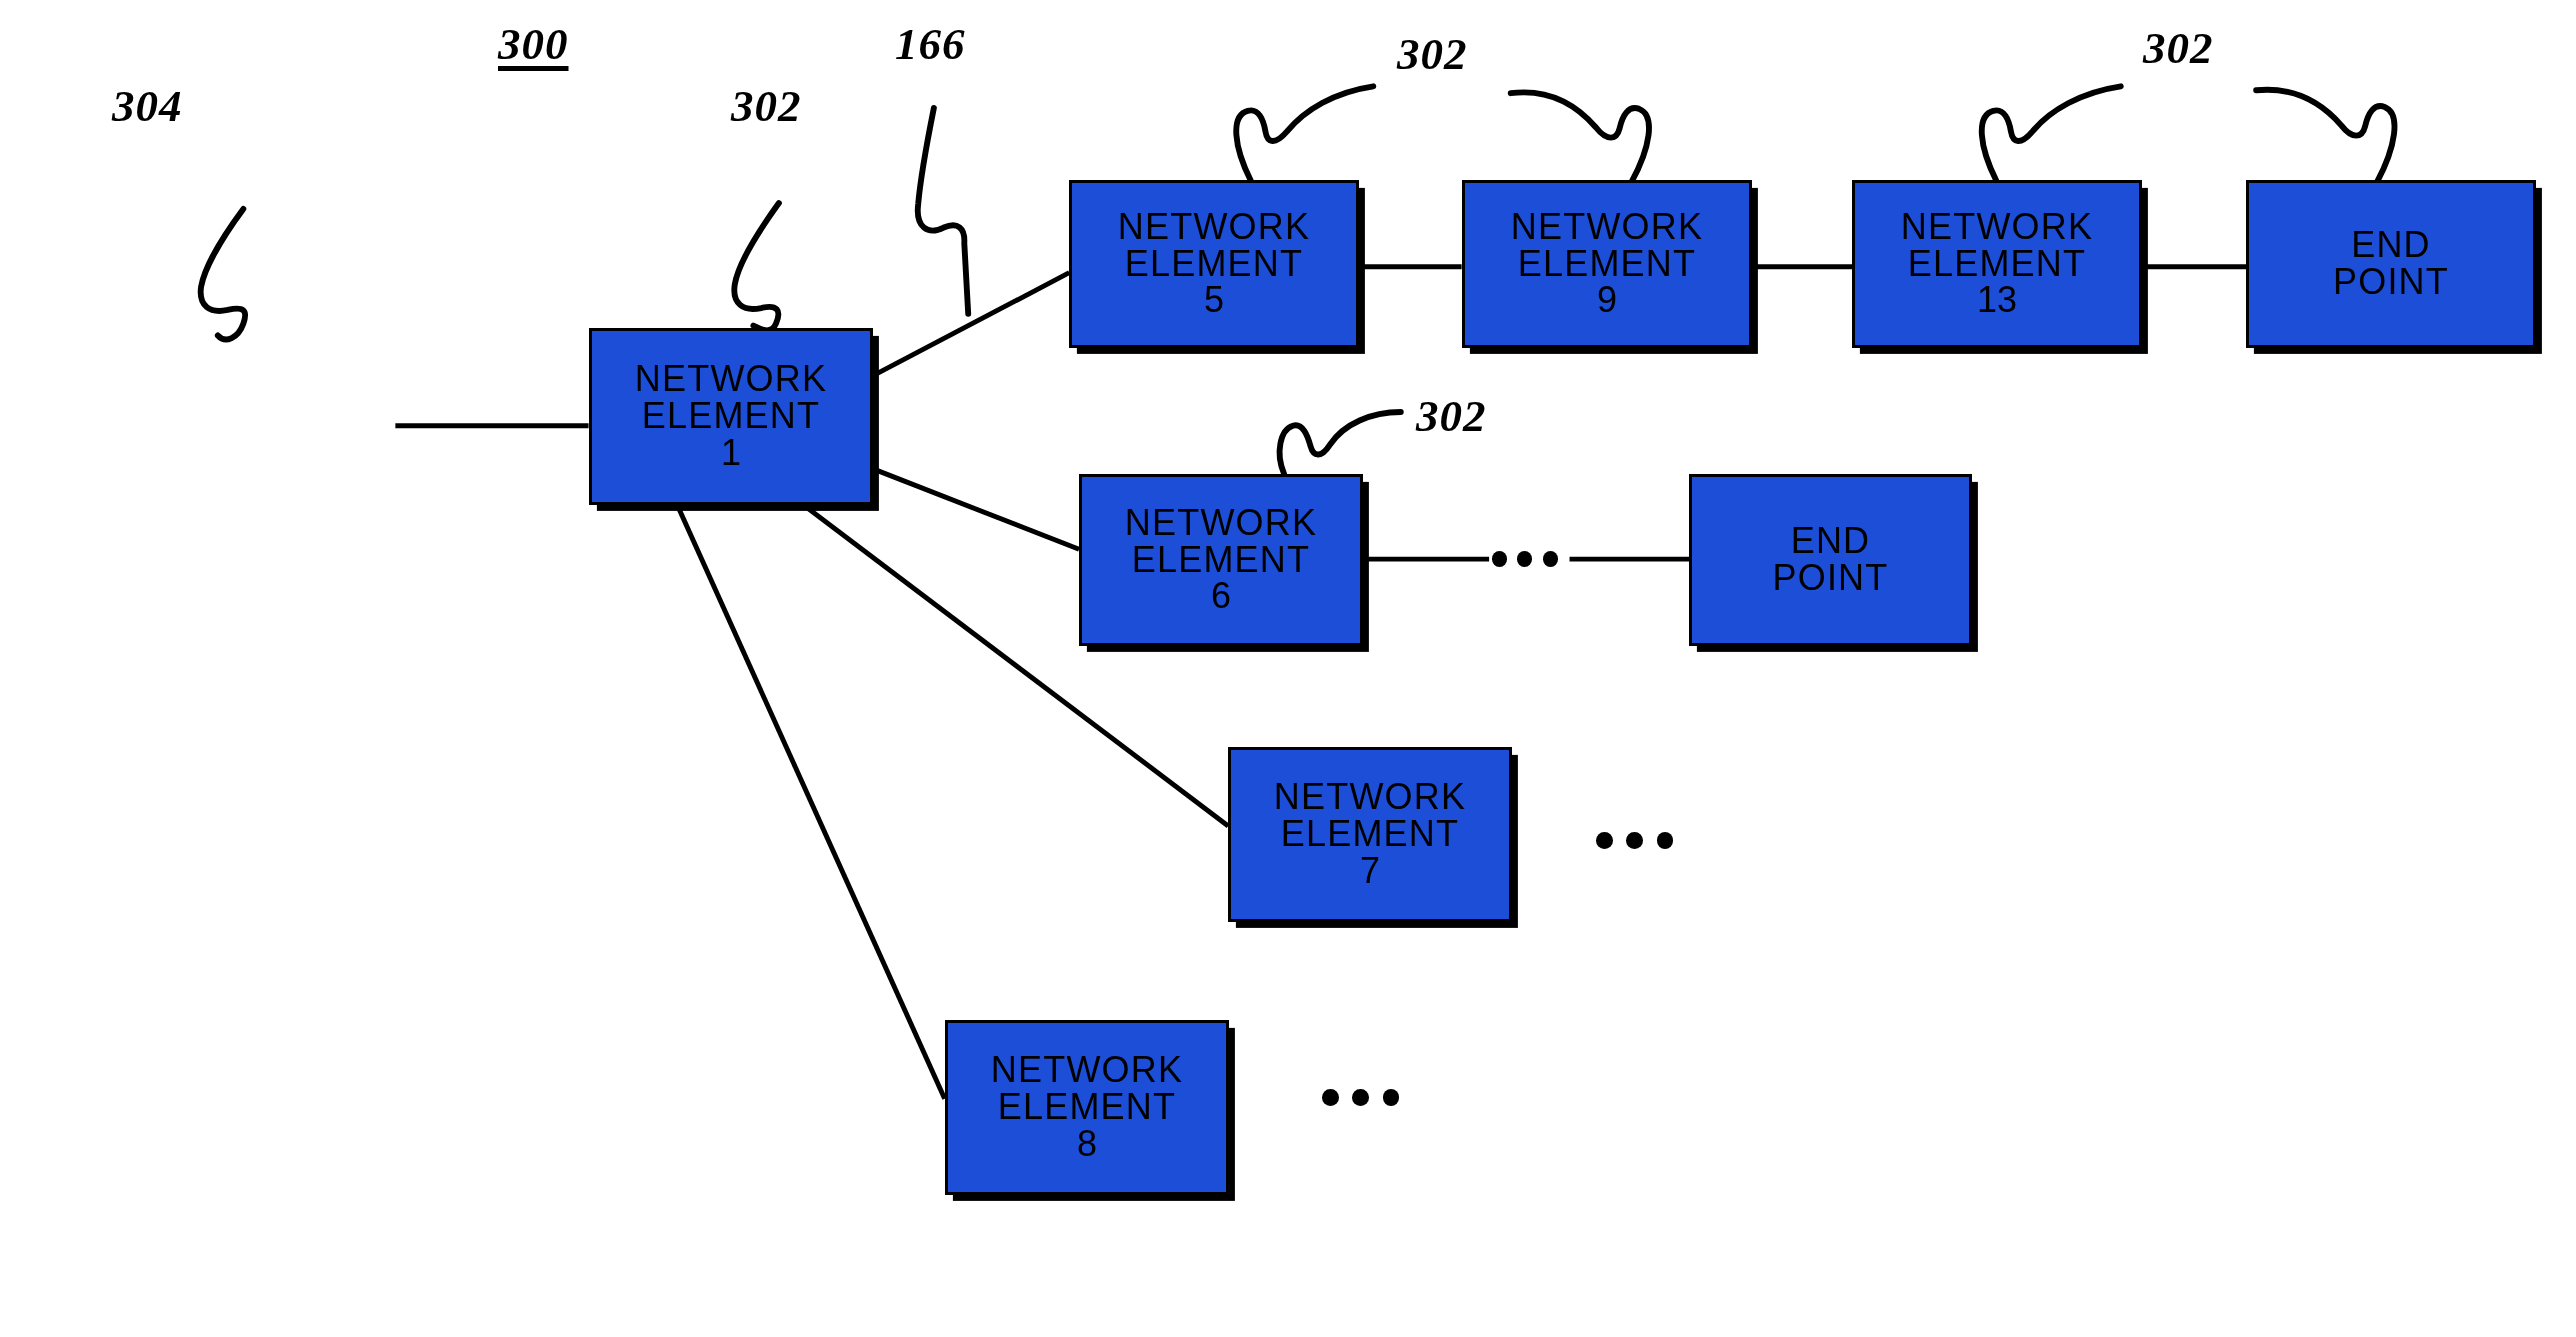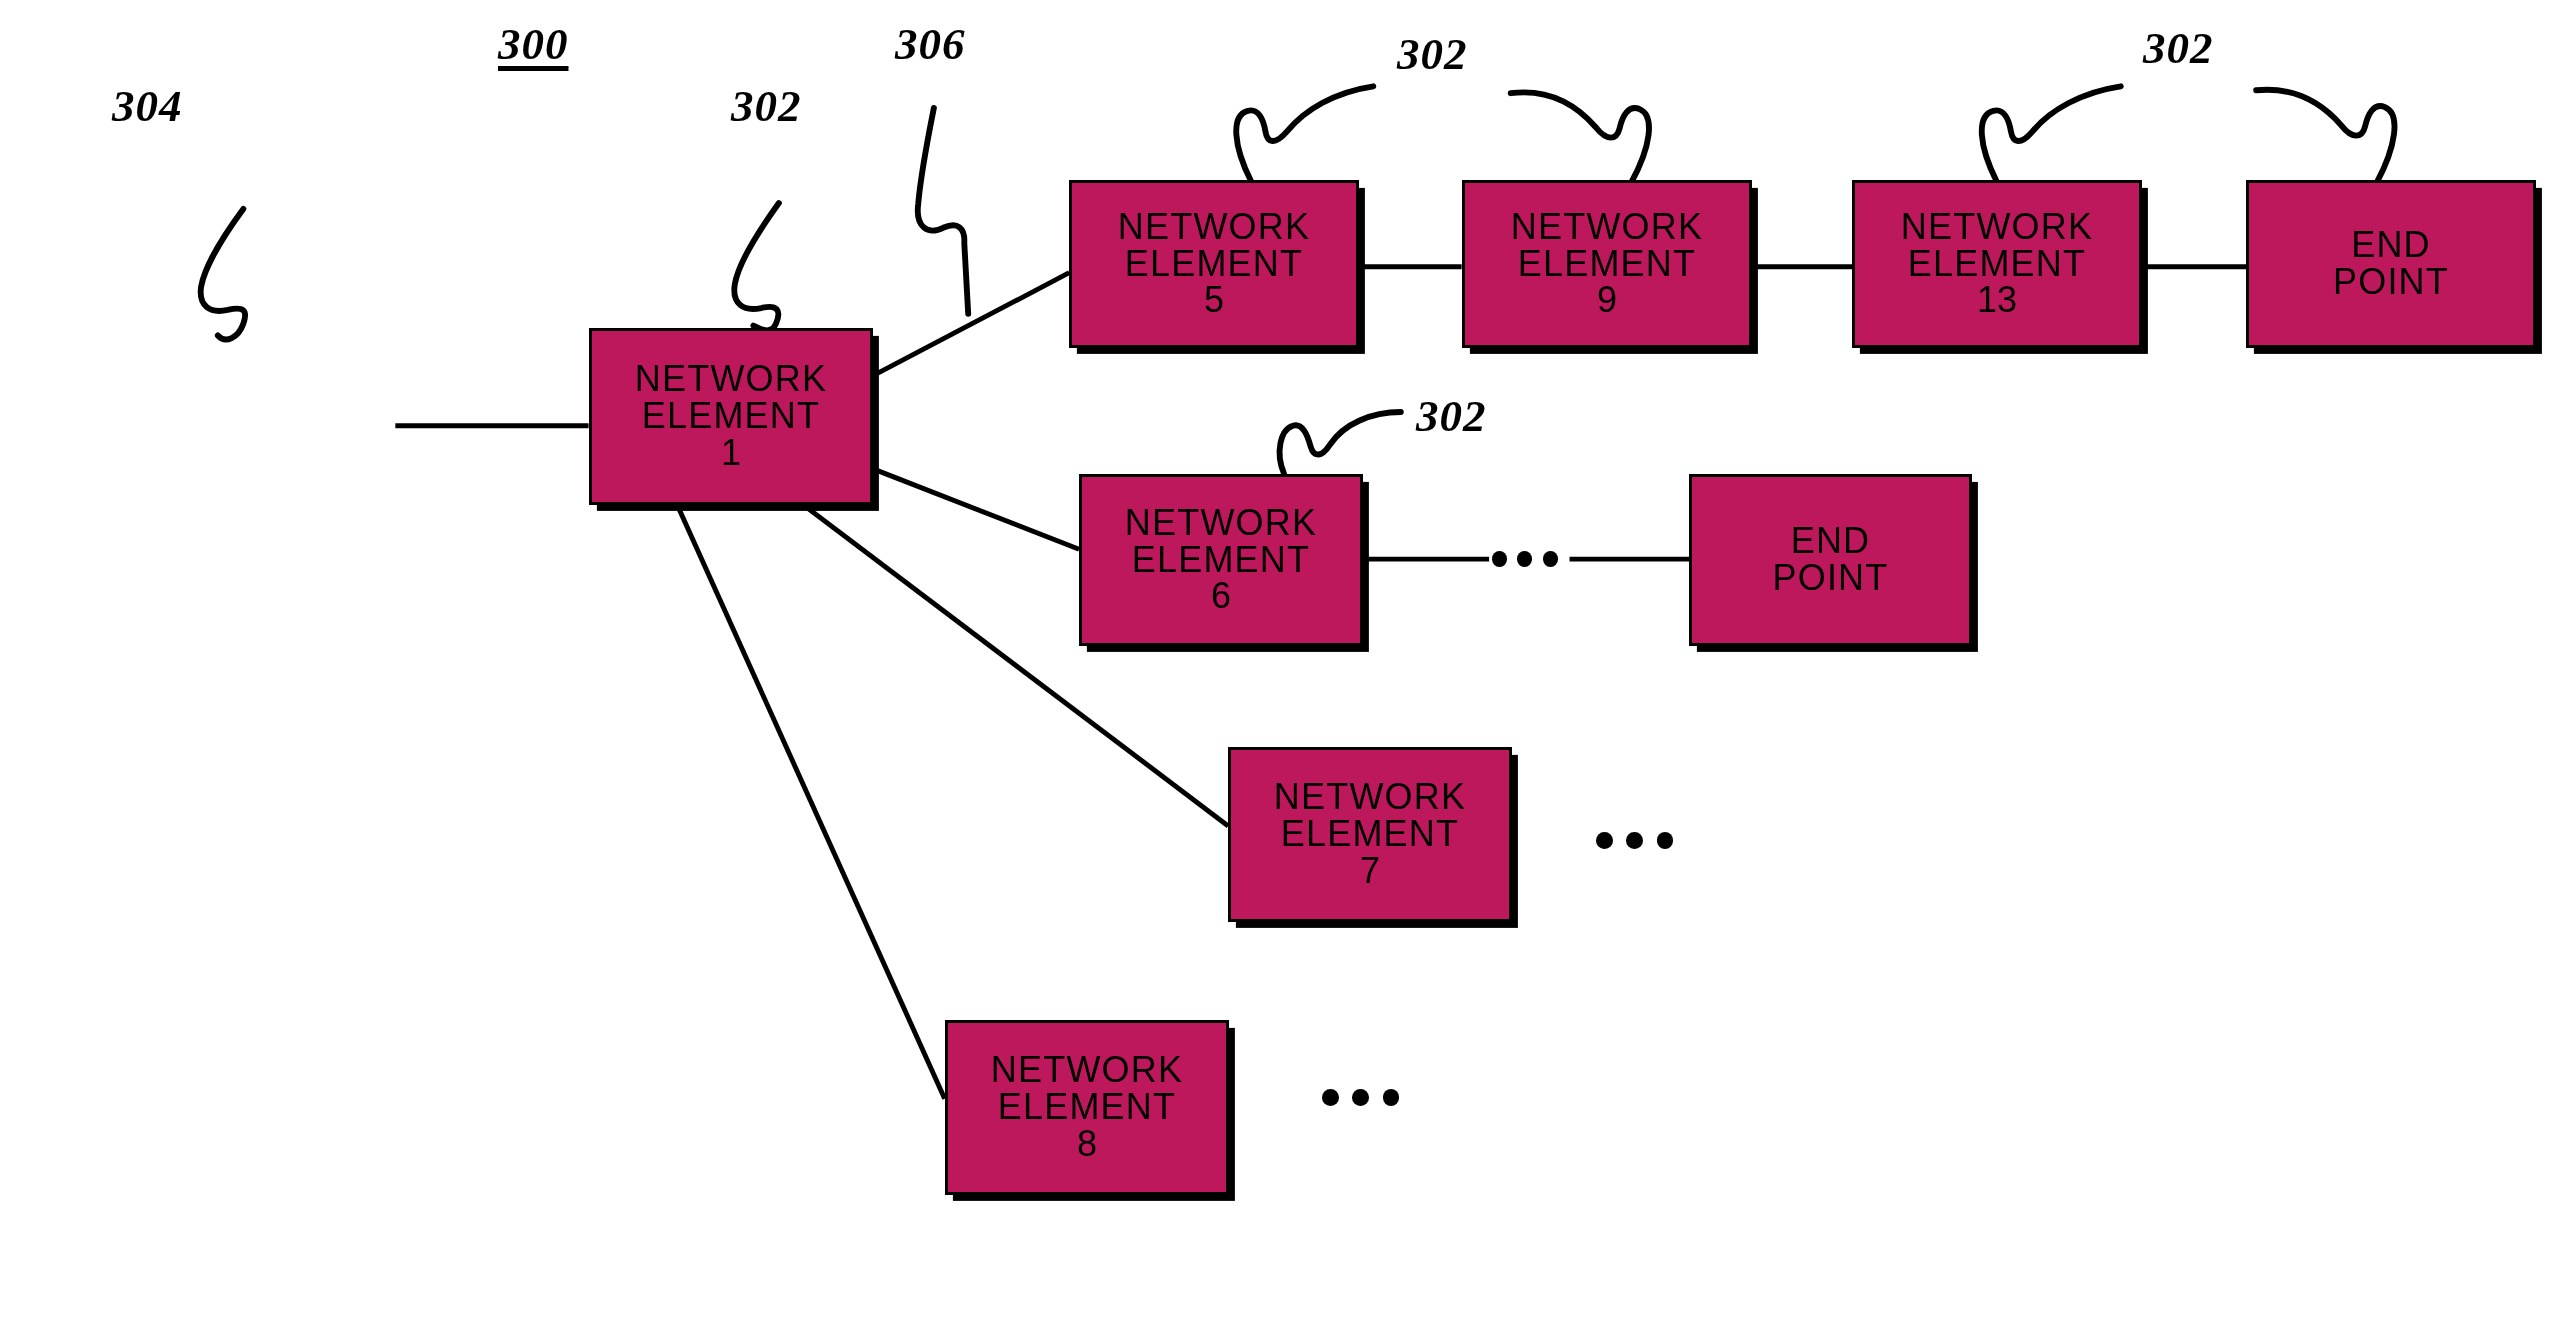--- a/index.html
+++ b/index.html
@@ -24,21 +24,21 @@
     top: 0;
     width: 2576px;
     height: 1337px;
     pointer-events: none;
   }
 
   
   .node-box {
     position: absolute;
     box-sizing: border-box;
-    background: #be185d;
+    background: #1d4ed8;
     border: 3.9px solid #000000;
     box-shadow: 6.9px 6.9px 0 -1px #000000;
     display: flex;
     flex-direction: column;
     align-items: center;
     justify-content: center;
     text-align: center;
   }
   .node-line {
     font-family: "Liberation Sans", sans-serif;
@@ -216,21 +216,21 @@
     <span class="dot"></span>
     <span class="dot"></span>
   </div>
 
   <div class="ref-num underlined" style="left:498px; top:18px;">300</div>
 
   <div class="ref-num" style="left:112px; top:80px;">304</div>
 
   <div class="ref-num" style="left:731px; top:80px;">302</div>
 
-  <div class="ref-num" style="left:895px; top:17.7px;">306</div>
+  <div class="ref-num" style="left:895px; top:17.7px;">166</div>
 
   <div class="ref-num" style="left:1397px; top:27.5px;">302</div>
 
   <div class="ref-num" style="left:2143px; top:21.6px;">302</div>
 
   <div class="ref-num" style="left:1416px; top:390px;">302</div>
 
 </div>
 
 

